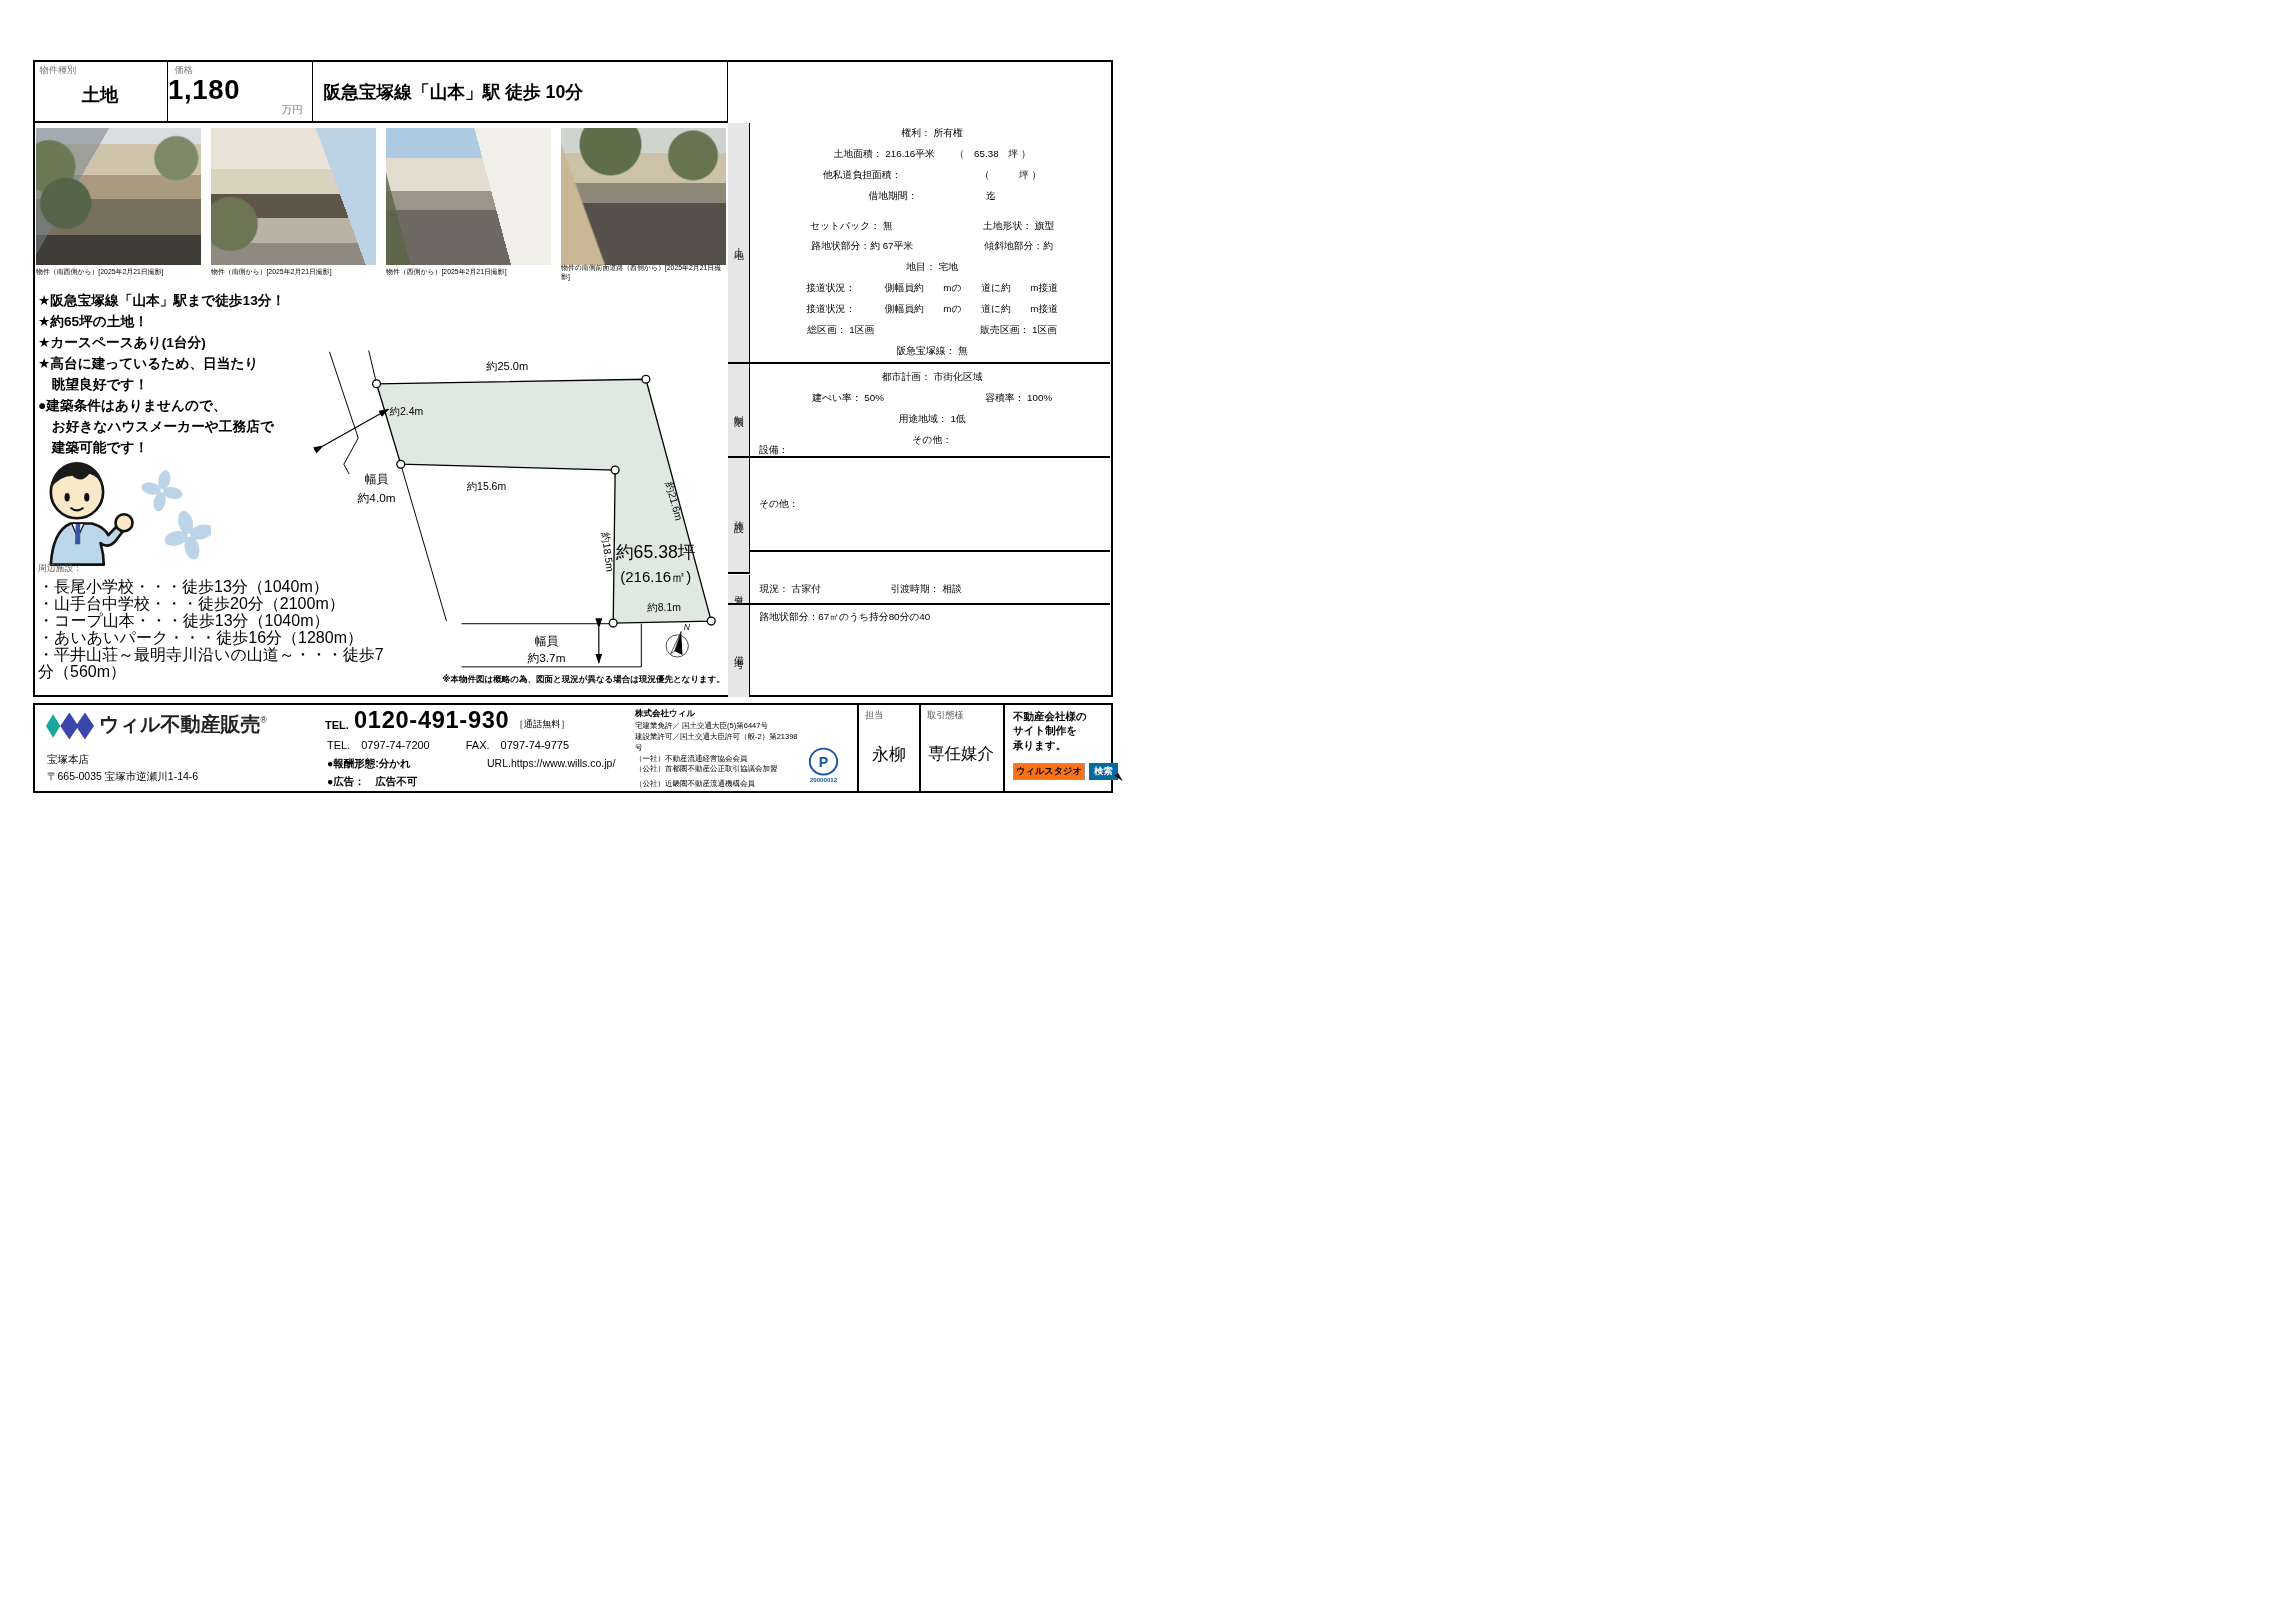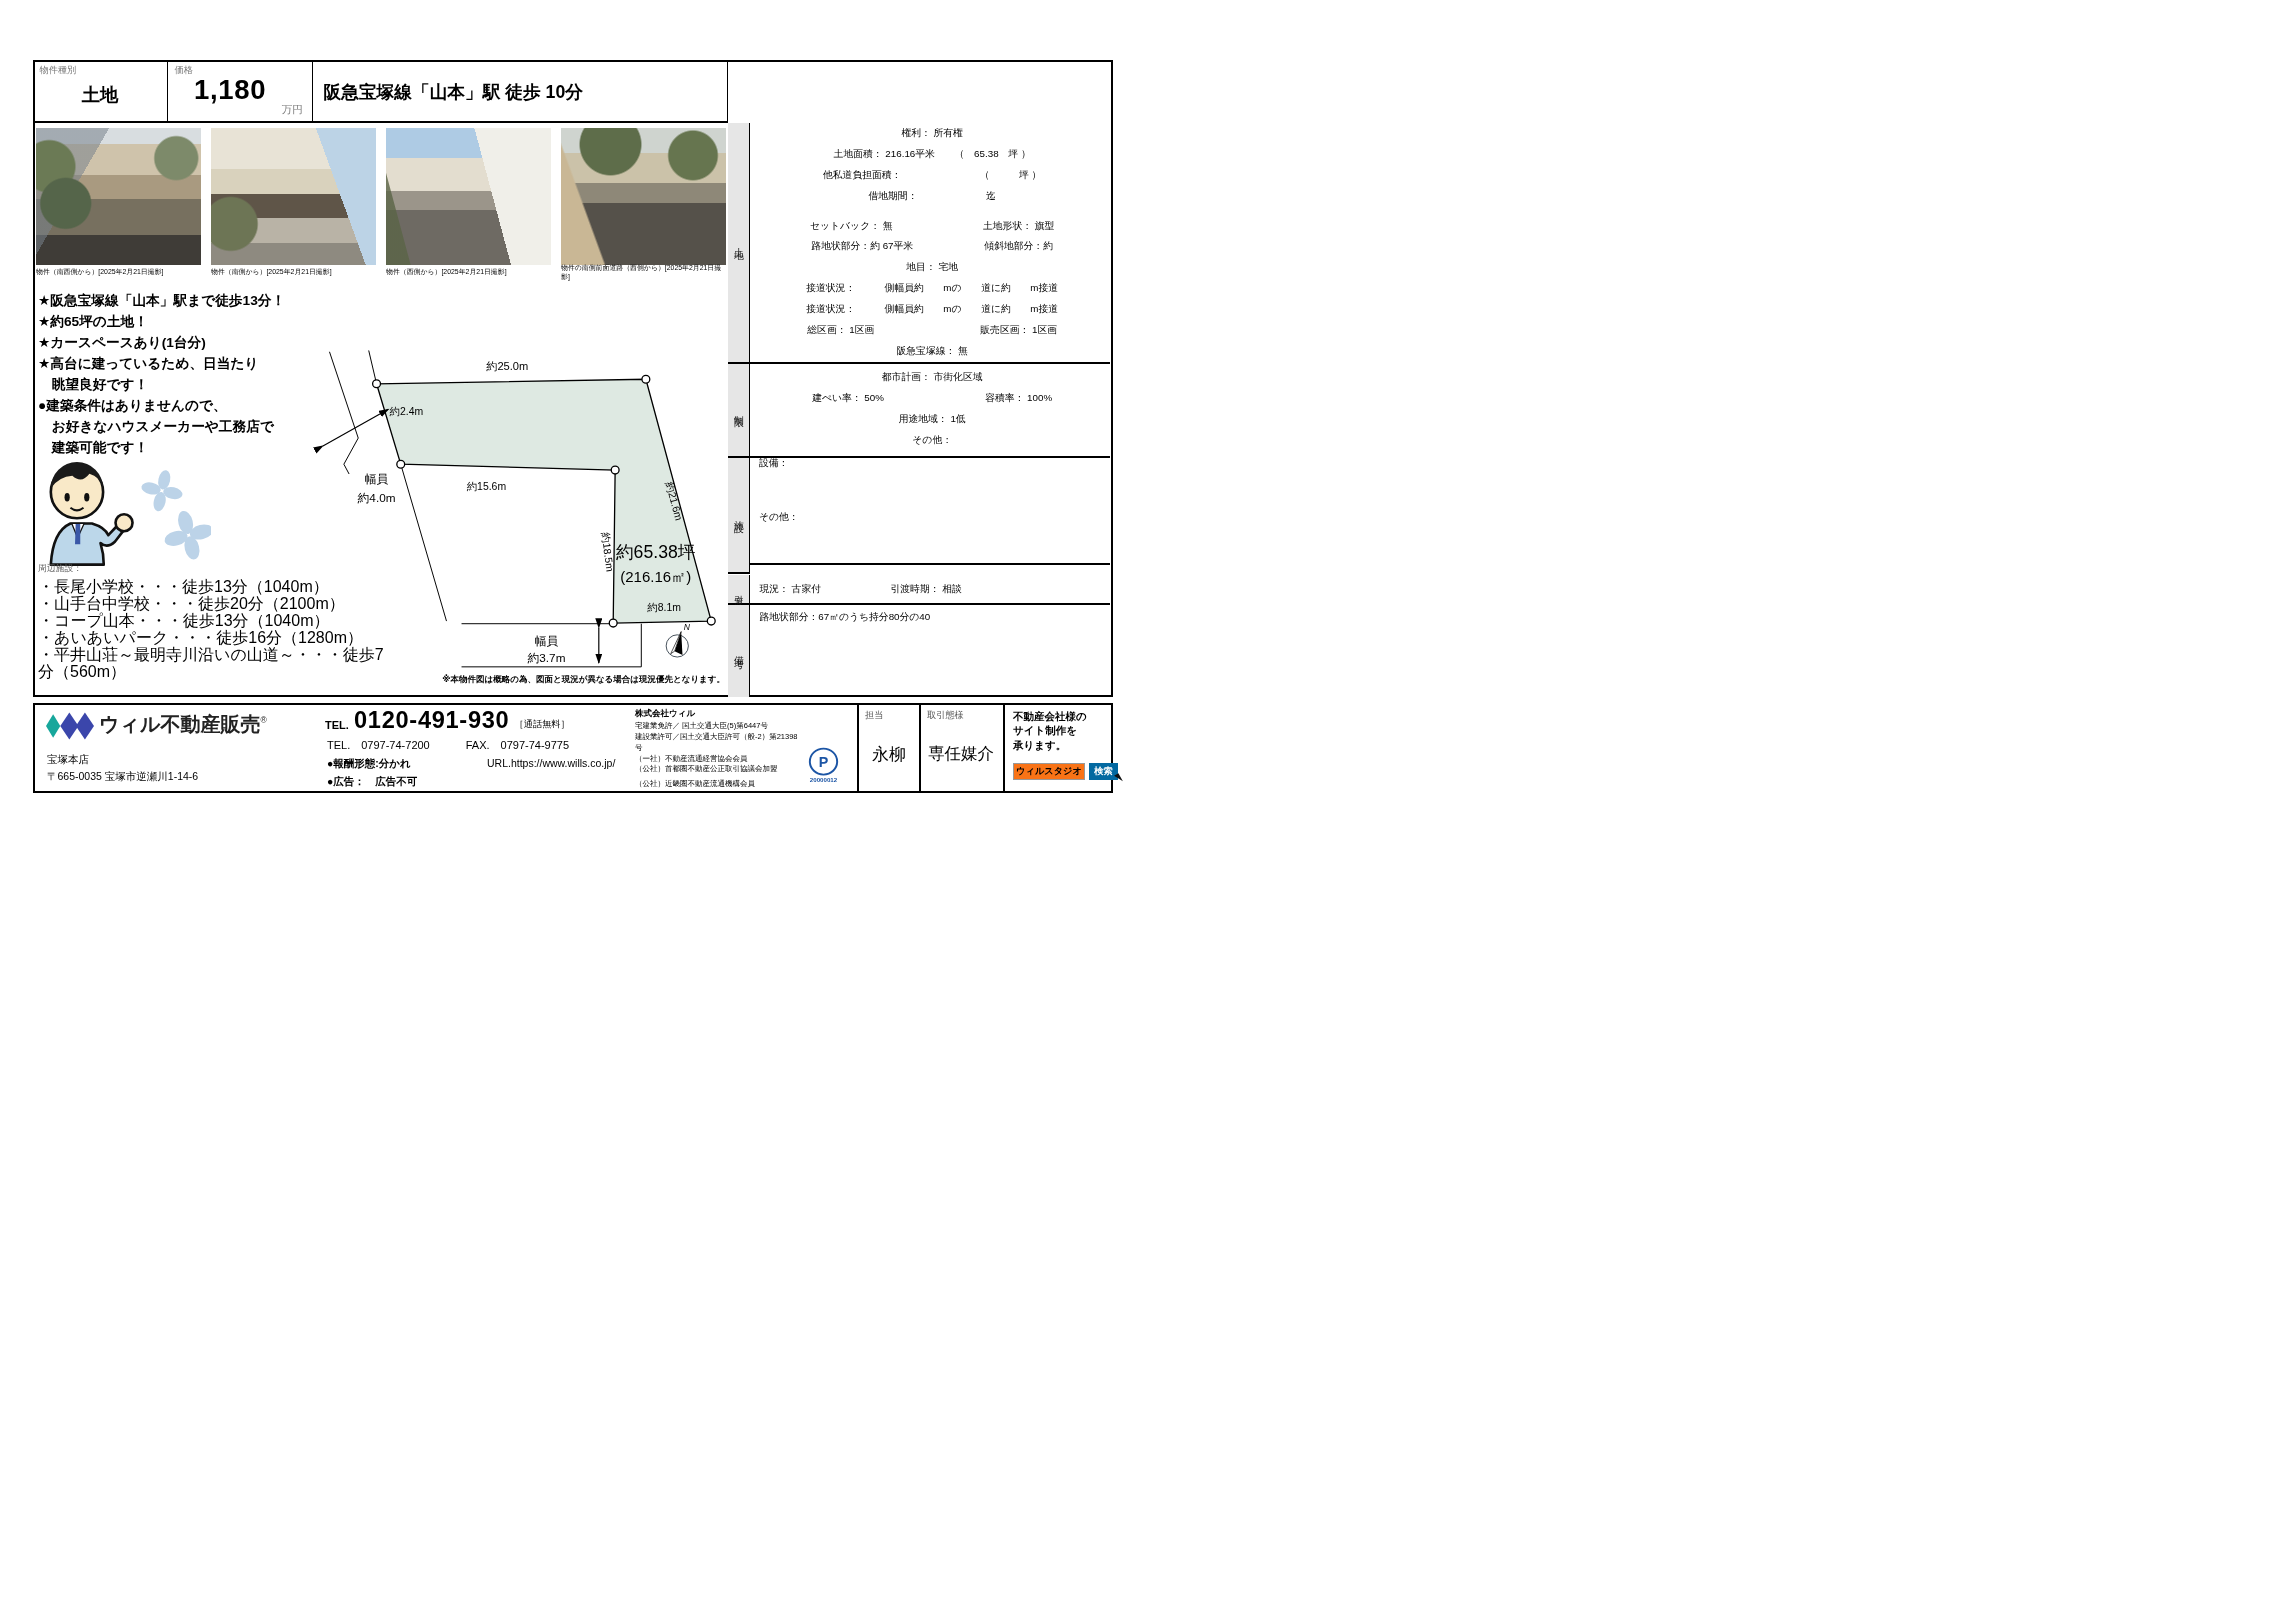--- a/index.html
+++ b/index.html
@@ -7,21 +7,21 @@
     position:relative; width:1148px; height:811px; background:#fff;
     font-family:"Liberation Sans","DejaVu Sans",sans-serif; color:#000; overflow:hidden;
   }
   .abs { position:absolute; }
   .box { box-sizing:border-box; }
   
   .mainbox { left:33px; top:60px; width:1080px; height:637px; border:2px solid #000; }
   .hcell { top:60px; height:63px; border-bottom:2px solid #000; border-right:1.3px solid #000; box-sizing:border-box; }
   .cell-label { position:absolute; left:6.5px; top:3.9px; font-size:9.2px; color:#777; }
   .type-value { position:absolute; left:0; right:0; top:22px; text-align:center; font-size:18.3px; font-weight:bold; }
-  .price-num  { position:absolute; left:0; right:19.6px; top:14.4px; text-align:center; font-size:27.5px; font-weight:bold; letter-spacing:0.7px; }
+  .price-num  { position:absolute; left:0; right:19.6px; top:14.4px; text-align:left; font-size:27.5px; font-weight:bold; letter-spacing:0.7px; }
   .price-unit { position:absolute; right:9.2px; bottom:3.9px; font-size:10.5px; color:#777; }
   .station { position:absolute; left:10.5px; top:0; height:63px; display:flex; align-items:center; font-size:17.7px; font-weight:bold; }
   .loc-value { position:absolute; left:9.2px; top:31px; font-size:13px; }
   
   .photo { top:128px; width:165px; height:137px; }
   .caption { top:268px; width:165px; font-size:6.9px; line-height:1.3; }
   #ph1 { background:
     radial-gradient(circle at 18% 55%, #55654a 0 16%, rgba(0,0,0,0) 17%),
     radial-gradient(circle at 8% 28%, #6b7a55 0 14%, rgba(0,0,0,0) 15%),
     radial-gradient(circle at 85% 22%, #7d8a6a 0 12%, rgba(0,0,0,0) 13%),
@@ -229,21 +229,21 @@
   <div class="abs box seccell col" style="top:364px;height:94px;padding-top:6.5px;padding-bottom:9.2px;">
     <div>都市計画： 市街化区域</div>
     <div class="row2">
       <span class="c1">建ぺい率： 50%</span>
       <span>容積率： 100%</span>
     </div>
     <div>用途地域： 1低</div>
     <div>その他：</div>
   </div>
 
-  <div class="abs box seccell" style="top:449px;height:116px;padding-left:10px;">
+  <div class="abs box seccell" style="top:436px;height:116px;padding-left:10px;">
     <div style="margin-top:3.9px;">設備：</div>
     <div style="margin-top:41px;">その他：</div>
   </div>
 
   <div class="abs box seccell" style="top:575px;height:30px;display:flex;align-items:center;">
     <span style="width:131px;">現況： 古家付</span>
     <span>引渡時期： 相談</span>
   </div>
 
   <div class="abs box seccell" style="top:605px;height:92px;border-bottom:none;">

